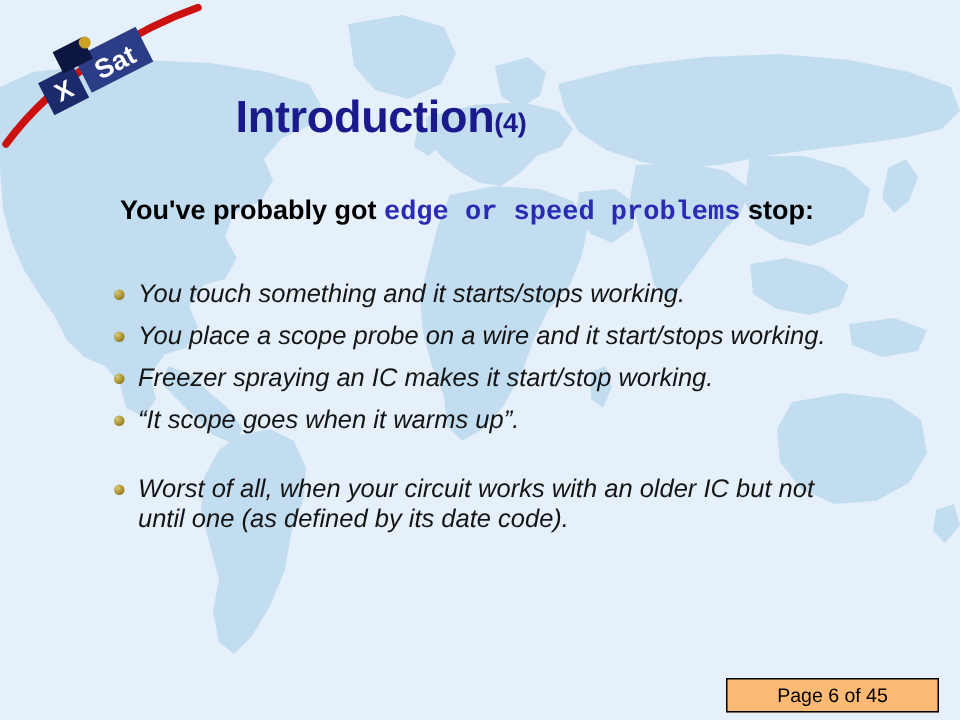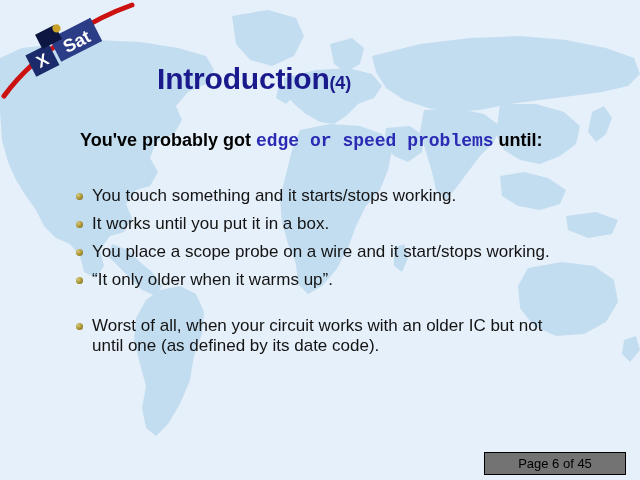--- a/index.html
+++ b/index.html
@@ -68,20 +68,21 @@
     white-space: nowrap;
   }
   #lead .hl { color: #2a2ab4; font-family: Liberation Mono, monospace; }
 
   
   #bullets {
     position: absolute;
     left: 74px;
     top: 186px;
     width: 556px;
+    font-style: italic;
   }
   .bullet-row {
     position: relative;
     padding-left: 18px;
     font-size: 17px;
     color: #141414;
     line-height: 20px;
     margin-bottom: 8px;
   }
   .bullet-row.gap { margin-top: 26px; }
@@ -100,21 +101,21 @@
   .bullet-text .l2 { display: block; }
 
   
   #page-box {
     position: absolute;
     left: 484px;
     top: 452px;
     width: 140px;
     height: 21px;
     border: 1px solid #000;
-    background: #737373;
+    background: #fdba74;
     color: #000;
     font-size: 13px;
     line-height: 21px;
     text-align: center;
   }
 </style>
 </head>
 <body>
 
 <div id="slide">
@@ -194,44 +195,44 @@
         <text x="78" y="55" font-family="'Liberation Sans', sans-serif" font-size="18" font-weight="bold" fill="#ffffff" text-anchor="middle">Sat</text>
       </g>
     </svg>
   </div>
 
   <div id="title">
     <span>Introduction</span><span class="num">(4)</span>
   </div>
 
   <div id="lead">
-    <span>You've probably got </span><span class="hl">edge or speed problems</span><span> until:</span>
+    <span>You've probably got </span><span class="hl">edge or speed problems</span><span> stop:</span>
   </div>
 
   <div id="bullets">
 
     <div class="bullet-row">
       <span class="bullet-dot"></span>
       <span class="bullet-text">You touch something and it starts/stops working.</span>
     </div>
 
-    <div class="bullet-row">
-      <span class="bullet-dot"></span>
-      <span class="bullet-text">It works until you put it in a box.</span>
-    </div>
 
     <div class="bullet-row">
       <span class="bullet-dot"></span>
       <span class="bullet-text">You place a scope probe on a wire and it start/stops working.</span>
     </div>
 
-
-    <div class="bullet-row">
-      <span class="bullet-dot"></span>
-      <span class="bullet-text">“It only older when it warms up”.</span>
+    <div class="bullet-row">
+      <span class="bullet-dot"></span>
+      <span class="bullet-text">Freezer spraying an IC makes it start/stop working.</span>
+    </div>
+
+    <div class="bullet-row">
+      <span class="bullet-dot"></span>
+      <span class="bullet-text">“It scope goes when it warms up”.</span>
     </div>
 
 
     <div class="bullet-row gap">
       <span class="bullet-dot"></span>
       <span class="bullet-text">
         <span>Worst of all, when your circuit works with an older IC but not</span>
         <span class="l2">until one (as defined by its date code).</span>
       </span>
     </div>

